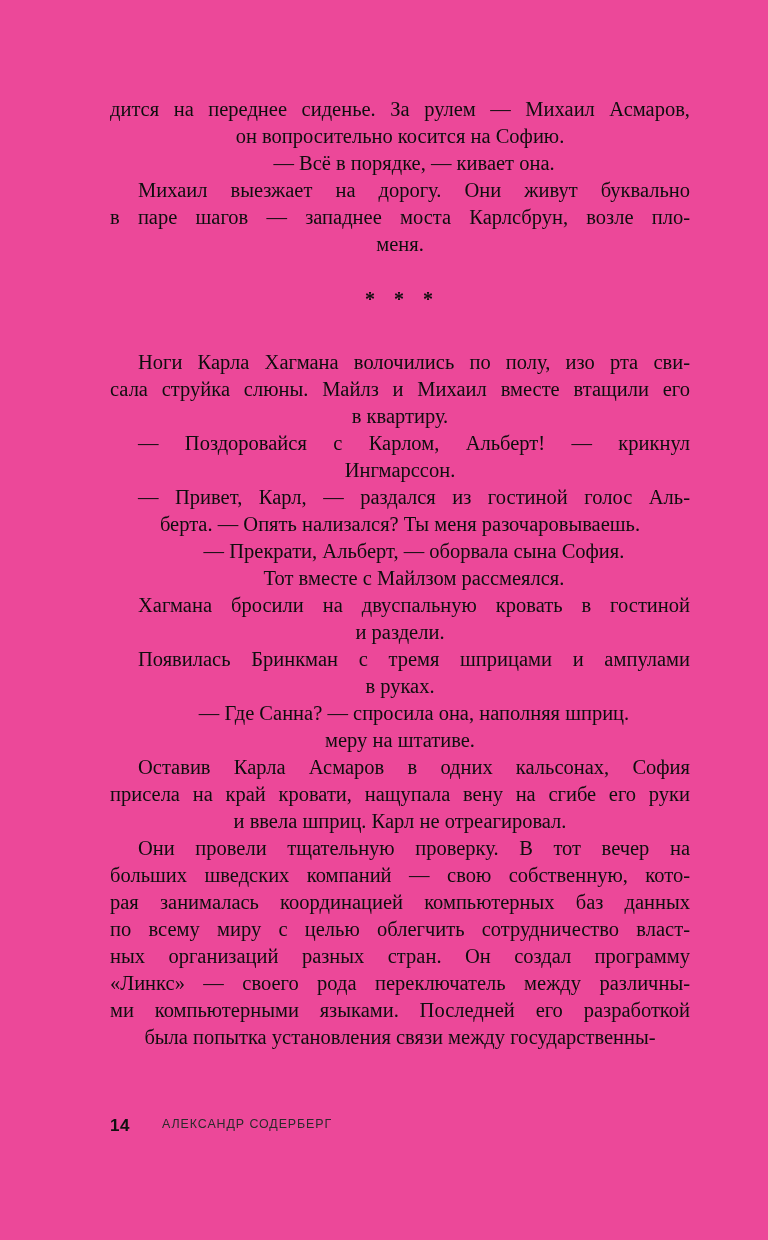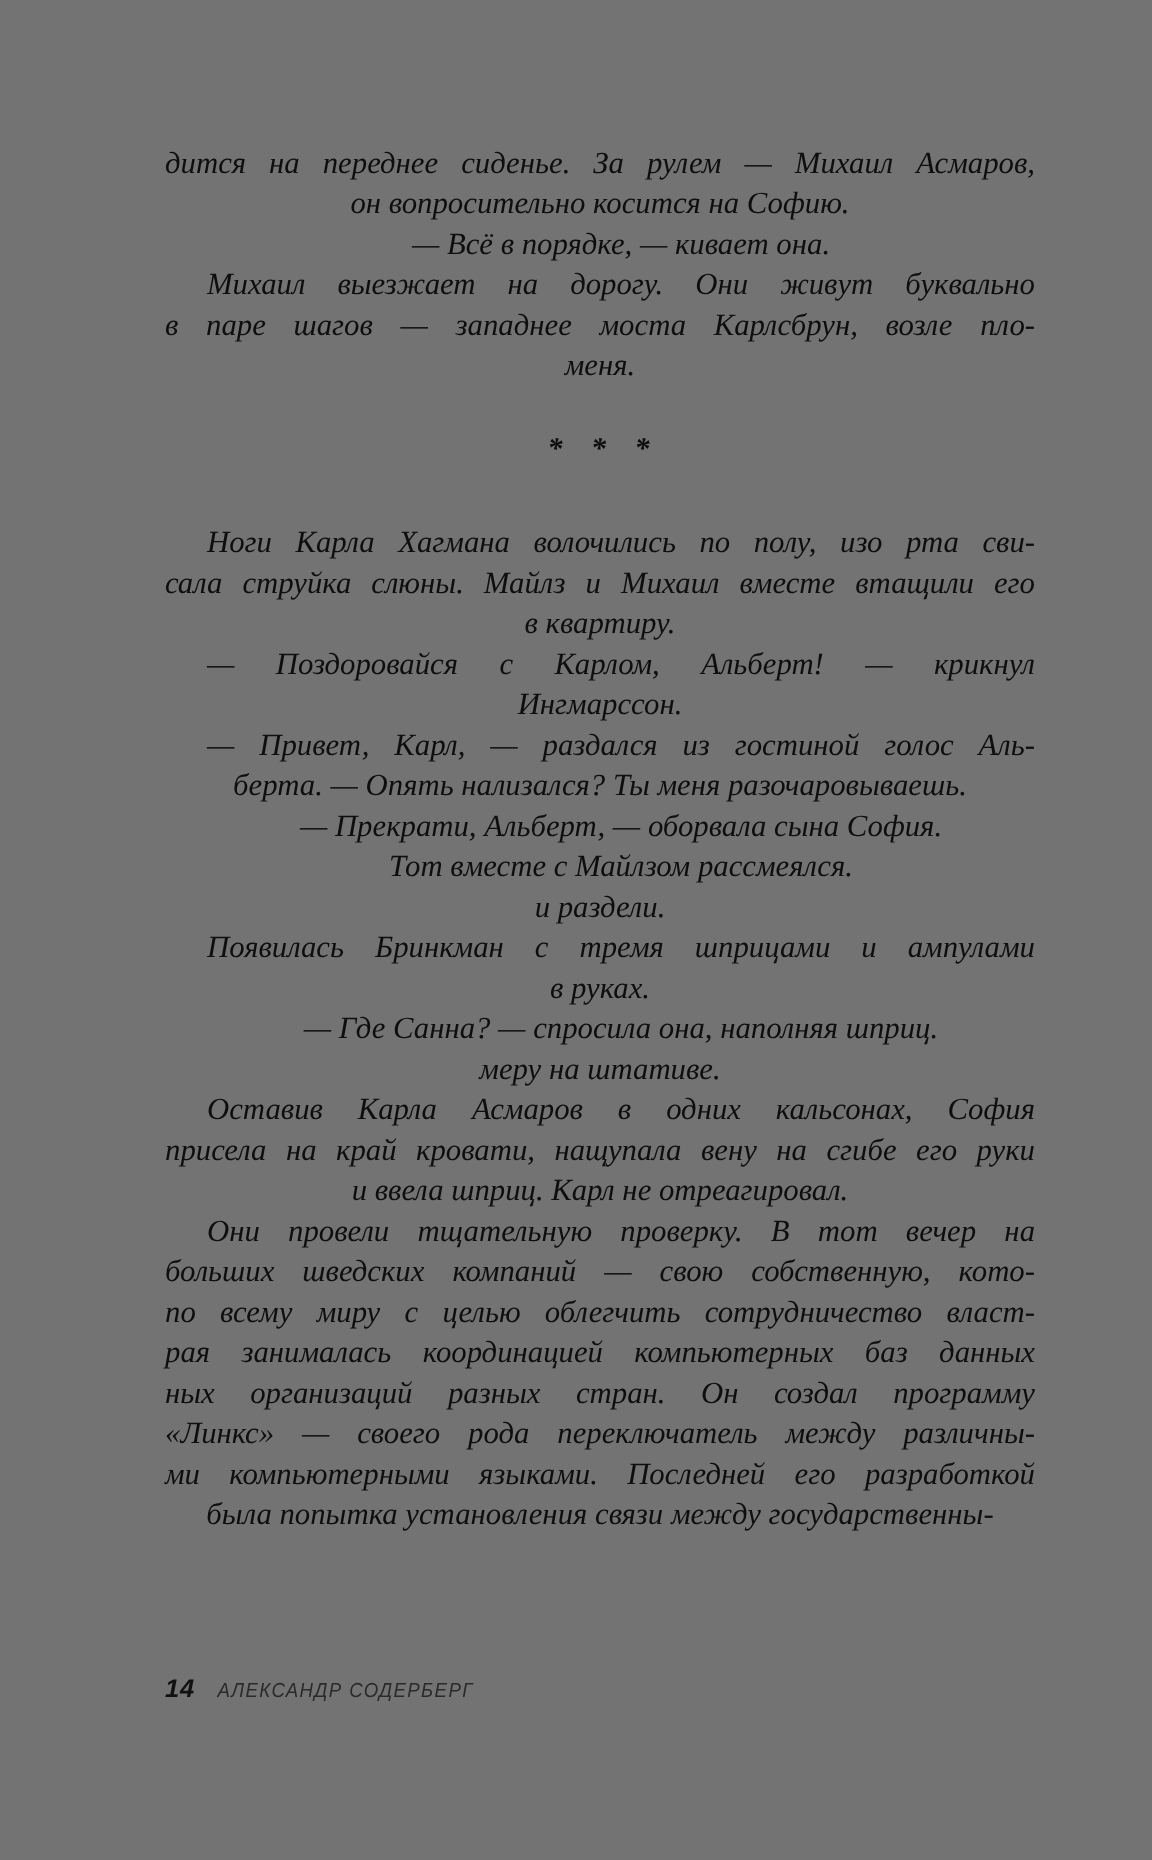--- a/index.html
+++ b/index.html
@@ -1,24 +1,23 @@
 <!DOCTYPE html>
 <html><head>
 <meta charset="utf-8">
 <style>
   html, body { margin: 0; padding: 0; background: #ffffff; }
   .page {
     position: relative;
     width: 768px;
     height: 1240px;
-    background: #737373;
+    background: #ec4899;
     overflow: hidden;
     font-family: "Liberation Serif", "DejaVu Serif", serif;
     color: #0e0e0e;
-    font-style: italic;
   }
   .text-column {
     position: absolute;
     left: 110px;
     top: 96px;
     width: 580px;
     font-size: 20.5px;
     line-height: 27px;
   }
   .line {
@@ -41,22 +40,22 @@
     margin-top: 28px;
     margin-bottom: 36px;
     word-spacing: 10px;
     letter-spacing: 2px;
   }
   .footer {
     position: absolute;
     left: 110px;
     top: 1116px;
     display: flex;
-    align-items: center;
-    gap: 15px;
+    align-items: flex-start;
+    gap: 32px;
     font-family: "Liberation Sans", "DejaVu Sans", sans-serif;
   }
   .page-number {
     font-size: 17px;
     font-weight: bold;
     color: #111111;
     letter-spacing: 0.5px;
   }
   .running-title {
     font-size: 13.5px;
@@ -80,32 +79,33 @@
       <div class="separator">* * *</div>
       <div class="line indent justify">Ноги Карла Хагмана волочились по полу, изо рта сви-</div>
       <div class="line justify">сала струйка слюны. Майлз и Михаил вместе втащили его</div>
       <div class="line">в квартиру.</div>
       <div class="line indent justify">— Поздоровайся с Карлом, Альберт! — крикнул</div>
       <div class="line">Ингмарссон.</div>
       <div class="line indent justify">— Привет, Карл, — раздался из гостиной голос Аль-</div>
       <div class="line">берта. — Опять нализался? Ты меня разочаровываешь.</div>
       <div class="line indent">— Прекрати, Альберт, — оборвала сына София.</div>
       <div class="line indent">Тот вместе с Майлзом рассмеялся.</div>
+      <div class="line indent justify">Хагмана бросили на двуспальную кровать в гостиной</div>
       <div class="line">и раздели.</div>
       <div class="line indent justify">Появилась Бринкман с тремя шприцами и ампулами</div>
       <div class="line">в руках.</div>
       <div class="line indent">— Где Санна? — спросила она, наполняя шприц.</div>
       <div class="line">меру на штативе.</div>
       <div class="line indent justify">Оставив Карла Асмаров в одних кальсонах, София</div>
       <div class="line justify">присела на край кровати, нащупала вену на сгибе его руки</div>
       <div class="line">и ввела шприц. Карл не отреагировал.</div>
       <div class="line indent justify">Они провели тщательную проверку. В тот вечер на</div>
       <div class="line justify">больших шведских компаний — свою собственную, кото-</div>
+      <div class="line justify">рая занималась координацией компьютерных баз данных</div>
       <div class="line justify">по всему миру с целью облегчить сотрудничество власт-</div>
-      <div class="line justify">рая занималась координацией компьютерных баз данных</div>
       <div class="line justify">ных организаций разных стран. Он создал программу</div>
       <div class="line justify">«Линкс» — своего рода переключатель между различны-</div>
       <div class="line justify">ми компьютерными языками. Последней его разработкой</div>
       <div class="line">была попытка установления связи между государственны-</div>
     </div>
   <div class="footer">
     <span class="page-number">14</span>
     <span class="running-title">АЛЕКСАНДР СОДЕРБЕРГ</span>
   </div>
 </div>

